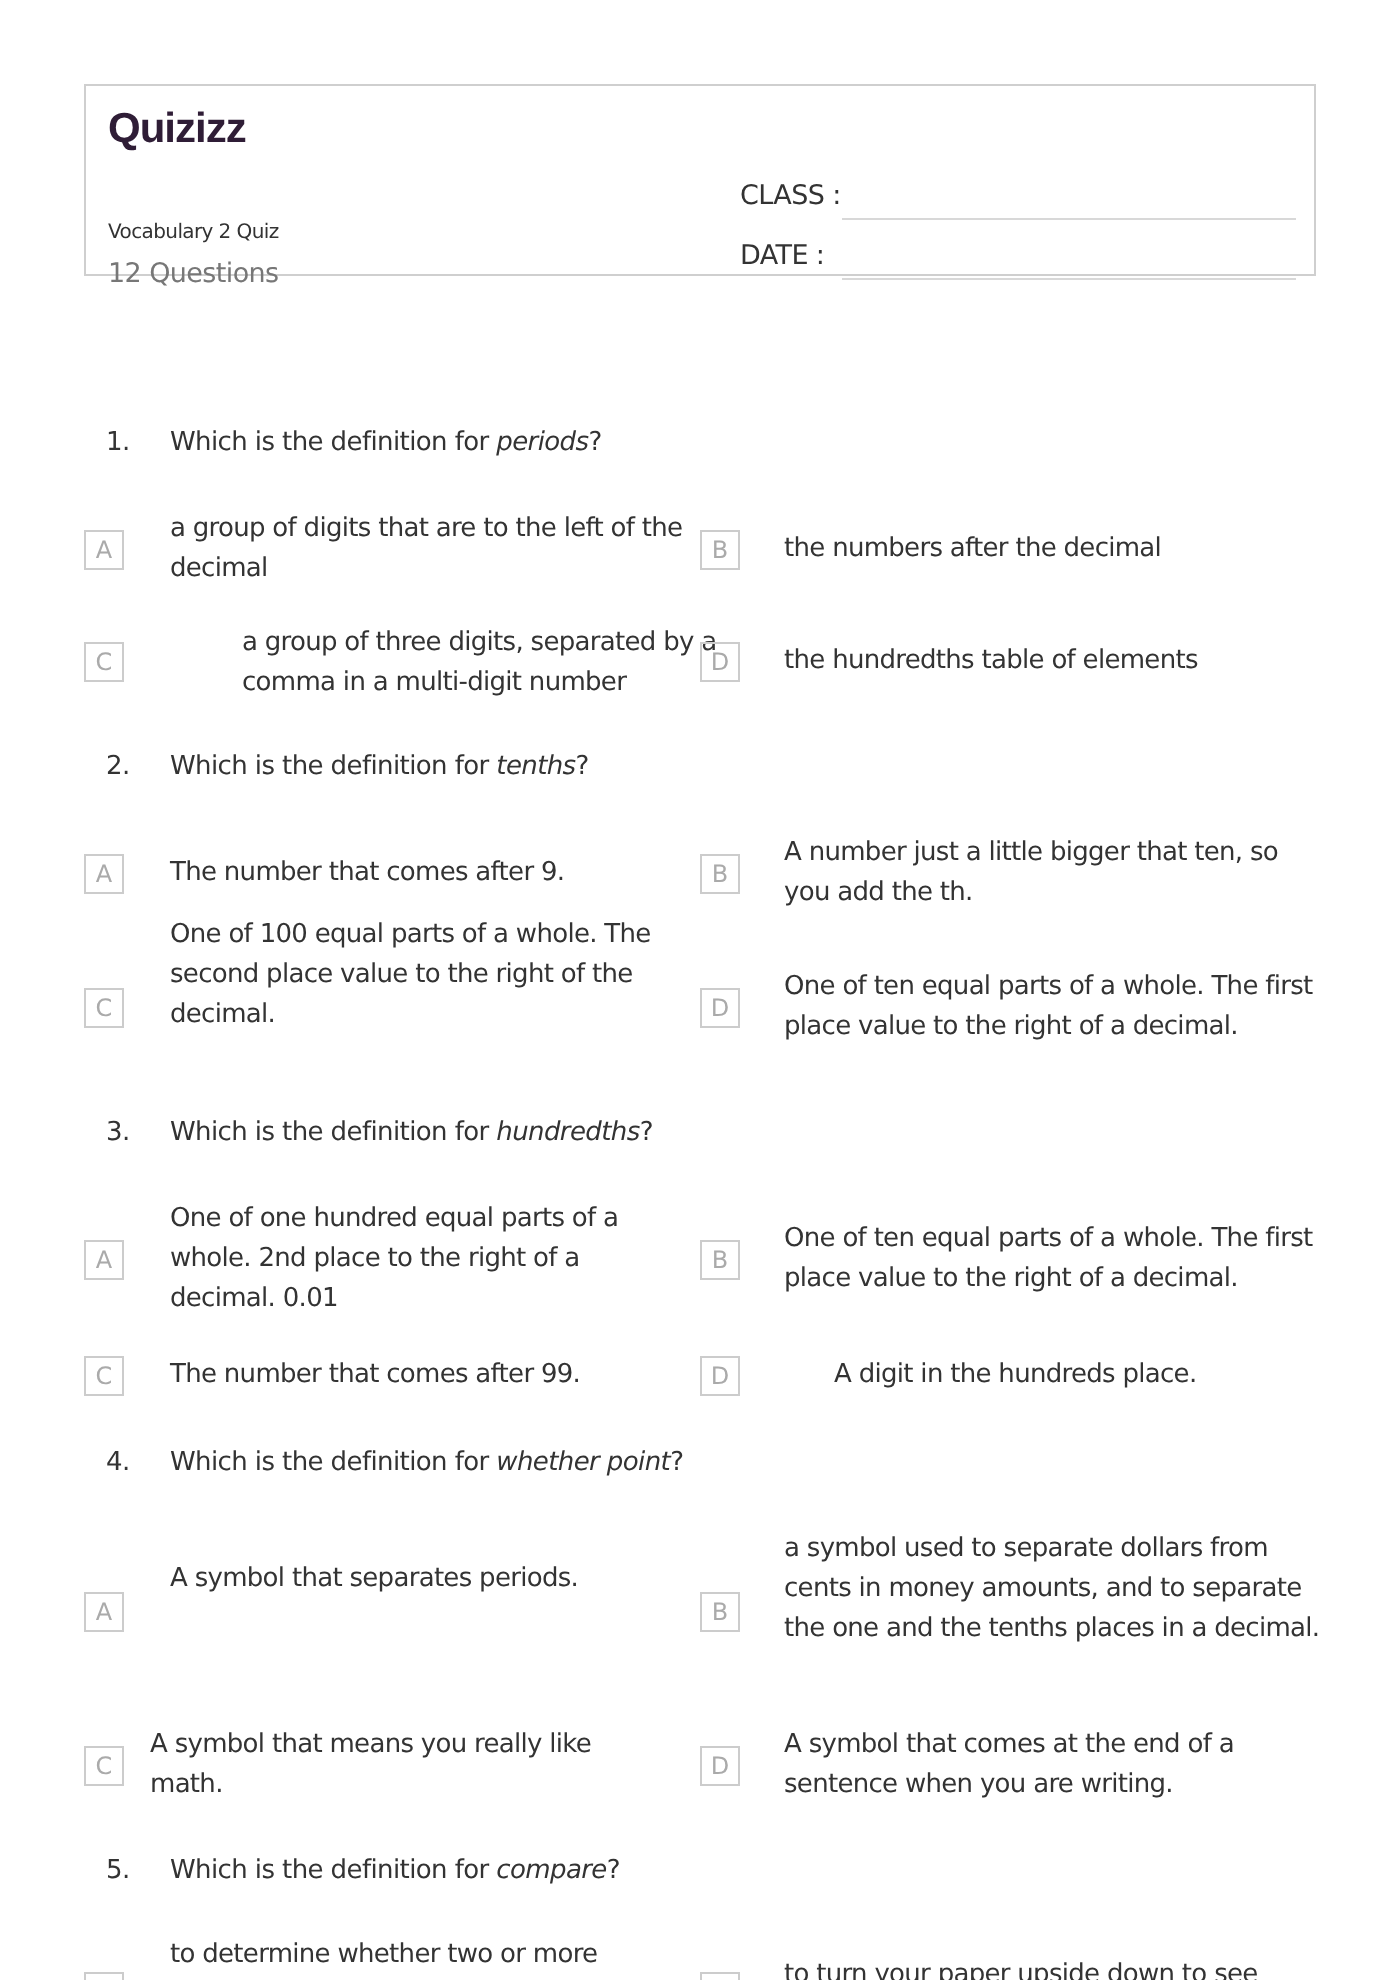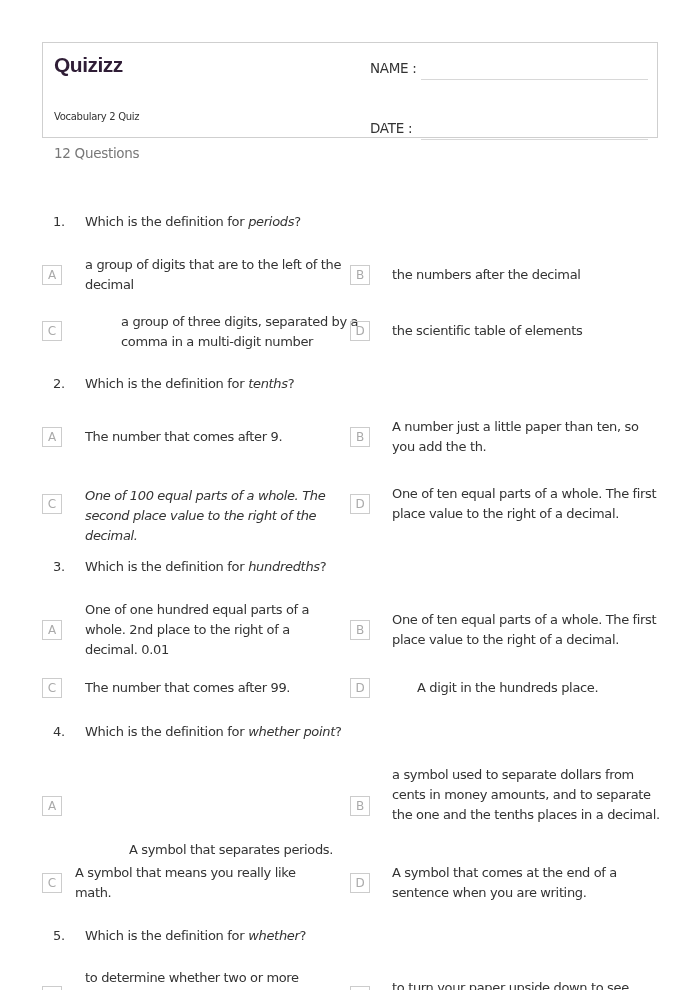--- a/index.html
+++ b/index.html
@@ -9,21 +9,21 @@
   .header-box {
     position: absolute; left: 42px; top: 42px; width: 616px; height: 96px;
     border: 1px solid #cfcfcf; background: #fff;
   }
   .logo {
     position: absolute; left: 11px; top: 10px;
     font-family: "Liberation Sans", sans-serif; font-weight: bold; font-size: 21px;
     color: #2f1d36; letter-spacing: -0.5px;
   }
   .quiz-title { position: absolute; left: 11px; top: 68px; font-size: 10px; color: #333; letter-spacing: -0.3px; }
-  .quiz-count { position: absolute; left: 11px; top: 86px; font-size: 13.5px; color: #777; letter-spacing: -0.3px; margin-top: 16px; }
+  .quiz-count { position: absolute; left: 11px; top: 86px; font-size: 13.5px; color: #777; letter-spacing: -0.3px; }
 
   .field { position: absolute; left: 327px; height: 20px; width: 280px; }
   .field-label { position: absolute; left: 0; top: 0; font-size: 13.5px; color: #333; letter-spacing: -0.3px; }
   .field-line { position: absolute; left: 51px; right: 2px; bottom: 0; border-bottom: 1px solid #d8d8d8; }
   .q-num { position: absolute; left: 53px; font-size: 13px; color: #333; letter-spacing: -0.3px; }
   .q-text { position: absolute; left: 85px; font-size: 13px; color: #333; letter-spacing: -0.3px; white-space: nowrap; }
   .q-text em { font-style: italic; }
   .opt-box {
     position: absolute; width: 20px; height: 20px; border: 1px solid #cccccc;
     font-size: 12px; color: #aaaaaa; text-align: center; line-height: 18px;
@@ -33,56 +33,56 @@
   }
 </style>
 </head>
 <body>
 
 <div class="header-box">
   <div class="logo">Quizizz</div>
   <div class="quiz-title">Vocabulary 2 Quiz</div>
   <div class="quiz-count">12 Questions</div>
 
-  <div class="field" style="top:17px;">
-    <span class="field-label">NAME :</span>
+  <div class="field" style="top:47px;">
+    <span class="field-label">CLASS :</span>
     <span class="field-line"></span>
   </div>
   <div class="field" style="top:77px;">
     <span class="field-label">DATE  :</span>
     <span class="field-line"></span>
   </div>
 </div>
 
 <div>
   <span class="q-num" style="top:214px;">1.</span>
   <span class="q-text" style="top:214px;"><span>Which is the definition for </span><em>periods</em><span>?</span></span>
 
   <div class="opt-box" style="left:42px; top:265px;">A</div>
   <div class="opt-text" style="left:85px; top:255px; width:260px;">a group of digits that are to the left of the decimal</div>
   <div class="opt-box" style="left:350px; top:265px;">B</div>
   <div class="opt-text" style="left:392px; top:265px; width:270px;">the numbers after the decimal</div>
 
   <div class="opt-box" style="left:42px; top:321px;">C</div>
   <div class="opt-text" style="left:85px; top:312px; width:260px;margin-left:36px;">a group of three digits, separated by a comma in a multi-digit number</div>
   <div class="opt-box" style="left:350px; top:321px;">D</div>
-  <div class="opt-text" style="left:392px; top:321px; width:270px;">the scientific table of elements</div>
+  <div class="opt-text" style="left:392px; top:321px; width:270px;">the hundredths table of elements</div>
 </div>
 
 <div>
   <span class="q-num" style="top:376px;">2.</span>
   <span class="q-text" style="top:376px;"><span>Which is the definition for </span><em>tenths</em><span>?</span></span>
 
   <div class="opt-box" style="left:42px; top:427px;">A</div>
   <div class="opt-text" style="left:85px; top:427px; width:260px;">The number that comes after 9.</div>
   <div class="opt-box" style="left:350px; top:427px;">B</div>
-  <div class="opt-text" style="left:392px; top:417px; width:270px;">A number just a little paper than ten, so you add the th.</div>
+  <div class="opt-text" style="left:392px; top:417px; width:270px;">A number just a little bigger that ten, so you add the th.</div>
 
   <div class="opt-box" style="left:42px; top:494px;">C</div>
-  <div class="opt-text" style="left:85px; top:486px; width:260px;font-style:italic;">One of 100 equal parts of a whole. The second place value to the right of the decimal.</div>
+  <div class="opt-text" style="left:85px; top:458px; width:260px;">One of 100 equal parts of a whole. The second place value to the right of the decimal.</div>
   <div class="opt-box" style="left:350px; top:494px;">D</div>
   <div class="opt-text" style="left:392px; top:484px; width:275px;">One of ten equal parts of a whole. The first place value to the right of a decimal.</div>
 </div>
 
 <div>
   <span class="q-num" style="top:559px;">3.</span>
   <span class="q-text" style="top:559px;"><span>Which is the definition for </span><em>hundredths</em><span>?</span></span>
 
   <div class="opt-box" style="left:42px; top:620px;">A</div>
   <div class="opt-text" style="left:85px; top:600px; width:260px;">One of one hundred equal parts of a whole. 2nd place to the right of a decimal. 0.01</div>
@@ -93,31 +93,31 @@
   <div class="opt-text" style="left:85px; top:678px; width:260px;">The number that comes after 99.</div>
   <div class="opt-box" style="left:350px; top:678px;">D</div>
   <div class="opt-text" style="left:392px; top:678px; width:270px;margin-left:25px;">A digit in the hundreds place.</div>
 </div>
 
 <div>
   <span class="q-num" style="top:724px;">4.</span>
   <span class="q-text" style="top:724px;"><span>Which is the definition for </span><em>whether point</em><span>?</span></span>
 
   <div class="opt-box" style="left:42px; top:796px;">A</div>
-  <div class="opt-text" style="left:85px; top:840px; width:260px;margin-left:44px;">A symbol that separates periods.</div>
+  <div class="opt-text" style="left:85px; top:780px; width:260px;">A symbol that separates periods.</div>
   <div class="opt-box" style="left:350px; top:796px;">B</div>
   <div class="opt-text" style="left:392px; top:765px; width:270px;">a symbol used to separate dollars from cents in money amounts, and to separate the one and the tenths places in a decimal.</div>
 
   <div class="opt-box" style="left:42px; top:873px;">C</div>
   <div class="opt-text" style="left:75px; top:863px; width:245px;">A symbol that means you really like math.</div>
   <div class="opt-box" style="left:350px; top:873px;">D</div>
   <div class="opt-text" style="left:392px; top:863px; width:250px;">A symbol that comes at the end of a sentence when you are writing.</div>
 </div>
 
 <div>
   <span class="q-num" style="top:928px;">5.</span>
-  <span class="q-text" style="top:928px;"><span>Which is the definition for </span><em>whether</em><span>?</span></span>
+  <span class="q-text" style="top:928px;"><span>Which is the definition for </span><em>compare</em><span>?</span></span>
 
   <div class="opt-box" style="left:42px; top:986px;"></div>
   <div class="opt-text" style="left:85px; top:968px; width:260px;">to determine whether two or more</div>
   <div class="opt-box" style="left:350px; top:986px;"></div>
   <div class="opt-text" style="left:392px; top:978px; width:280px; white-space:nowrap;">to turn your paper upside down to see</div>
 </div>
 
 </body></html>

